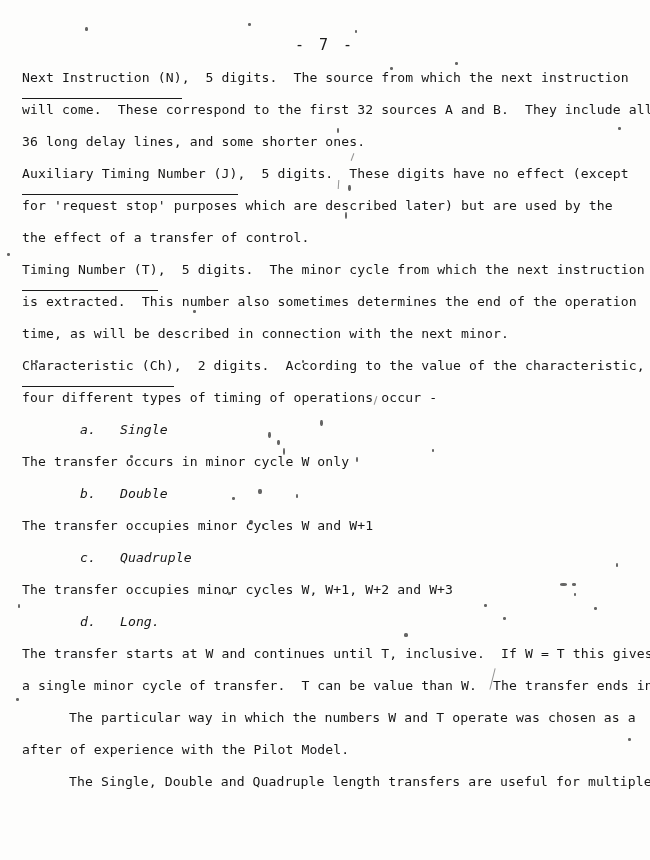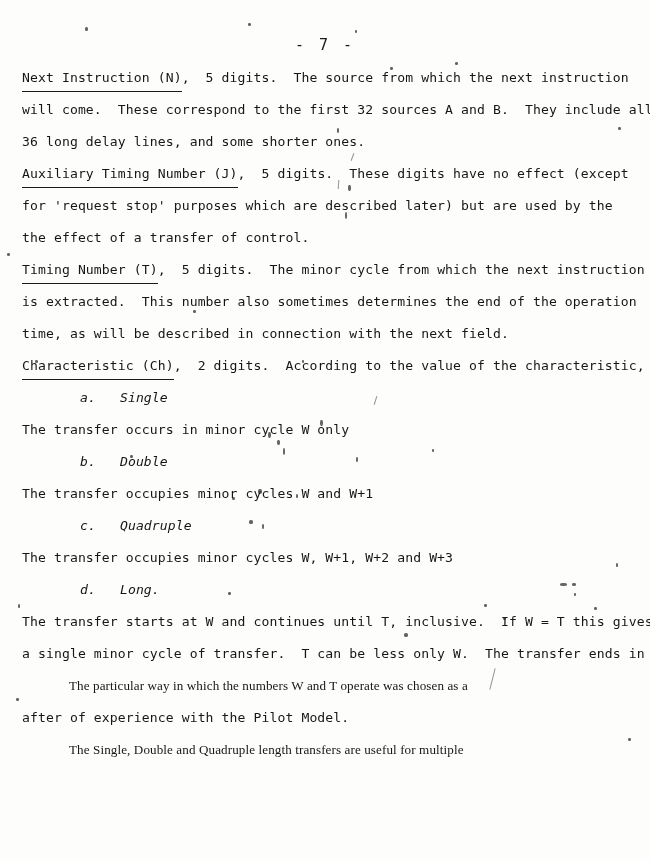--- a/index.html
+++ b/index.html
@@ -46,27 +46,27 @@
     font-size: 13.1px;
     line-height: 32px;
     letter-spacing: 0.1px;
     white-space: pre;
     color: #161616;
   }
 
   
   .line.flush { padding-left: 0; }
   
-  .line.indent { padding-left: 47px; font-family: Liberation Serif, serif; }
+  .line.indent { padding-left: 47px; }
   
   .line.item { padding-left: 58px; font-style: italic; }
 
   .hd-underline {
     border-bottom: 1.6px solid #1a1a1a;
-    padding-bottom: 6px;
+    padding-bottom: 13px;
   }
 
   
   .speck {
     position: absolute;
     background: #2a2a2a;
     border-radius: 40%;
     opacity: 0.72;
   }
   .stroke {
@@ -84,31 +84,32 @@
 
   <div class="body-text">
       <div class="line flush"><span class="hd-underline">Next Instruction (N)</span><span>,  5 digits.  The source from which the next instruction</span></div>
       <div class="line flush">will come.  These correspond to the first 32 sources A and B.  They include all</div>
       <div class="line flush">36 long delay lines, and some shorter ones.</div>
       <div class="line flush"><span class="hd-underline">Auxiliary Timing Number (J)</span><span>,  5 digits.  These digits have no effect (except</span></div>
       <div class="line flush">for 'request stop' purposes which are described later) but are used by the</div>
       <div class="line flush">the effect of a transfer of control.</div>
       <div class="line flush"><span class="hd-underline">Timing Number (T)</span><span>,  5 digits.  The minor cycle from which the next instruction</span></div>
       <div class="line flush">is extracted.  This number also sometimes determines the end of the operation</div>
-      <div class="line flush">time, as will be described in connection with the next field.</div>
+      <div class="line flush">time, as will be described in connection with the next minor.</div>
       <div class="line flush"><span class="hd-underline">Characteristic (Ch)</span><span>,  2 digits.  According to the value of the characteristic,</span></div>
+      <div class="line flush">four different types of timing of operations occur -</div>
       <div class="line item">a.   Single</div>
       <div class="line flush">The transfer occurs in minor cycle W only</div>
       <div class="line item">b.   Double</div>
       <div class="line flush">The transfer occupies minor cycles W and W+1</div>
       <div class="line item">c.   Quadruple</div>
       <div class="line flush">The transfer occupies minor cycles W, W+1, W+2 and W+3</div>
       <div class="line item">d.   Long.</div>
       <div class="line flush">The transfer starts at W and continues until T, inclusive.  If W = T this gives</div>
-      <div class="line flush">a single minor cycle of transfer.  T can be less only W.  The transfer ends in</div>
+      <div class="line flush">a single minor cycle of transfer.  T can be value than W.  The transfer ends in</div>
       <div class="line indent">The particular way in which the numbers W and T operate was chosen as a</div>
       <div class="line flush">after of experience with the Pilot Model.</div>
       <div class="line indent">The Single, Double and Quadruple length transfers are useful for multiple</div>
     </div>
 
   <div class="speck" style="left:85px;  top:27px;  width:3px; height:4px;"></div>
   <div class="speck" style="left:248px; top:23px;  width:3px; height:3px;"></div>
   <div class="speck" style="left:355px; top:30px;  width:2px; height:3px;"></div>
   <div class="speck" style="left:455px; top:62px;  width:3px; height:3px;"></div>
   <div class="speck" style="left:390px; top:67px;  width:3px; height:3px;"></div>

